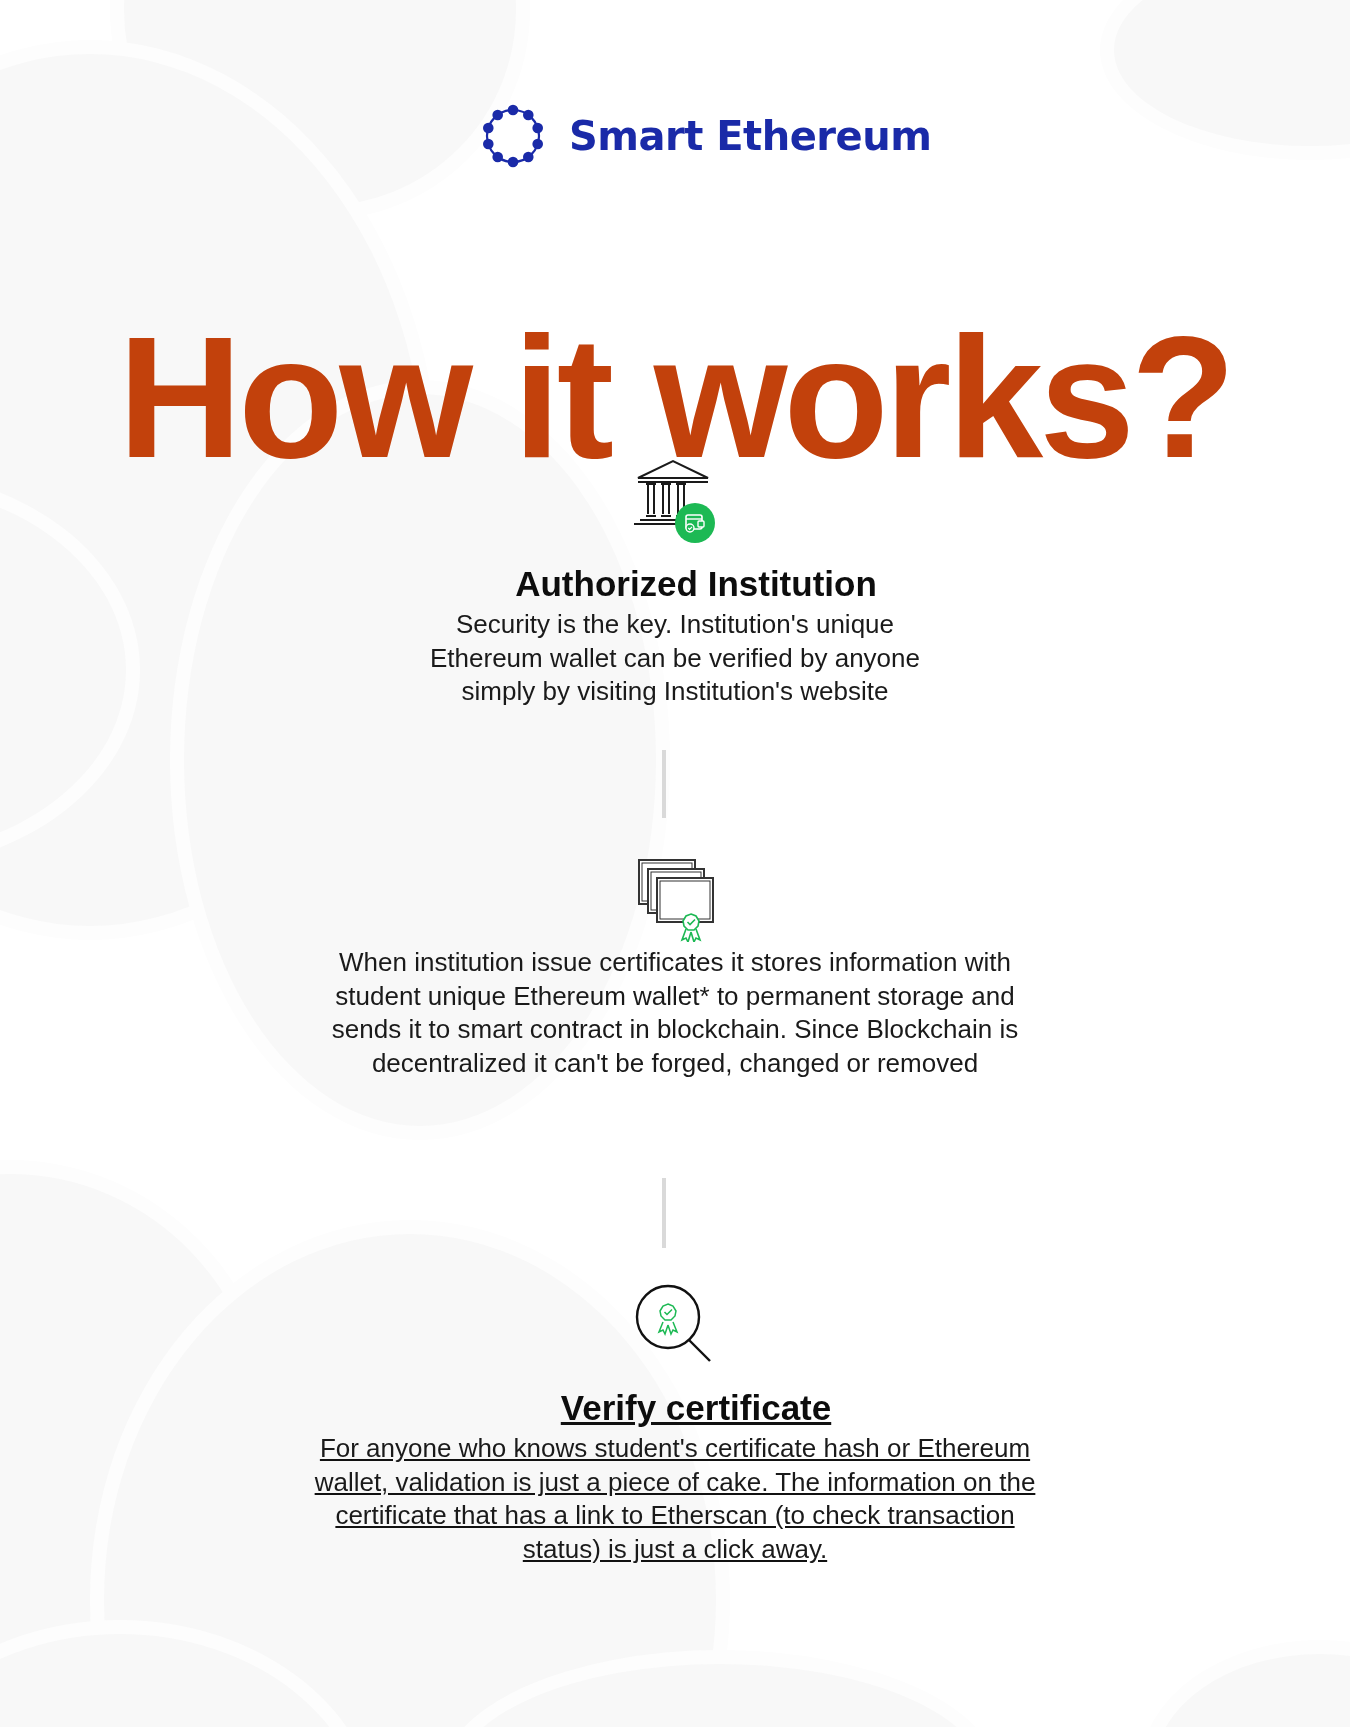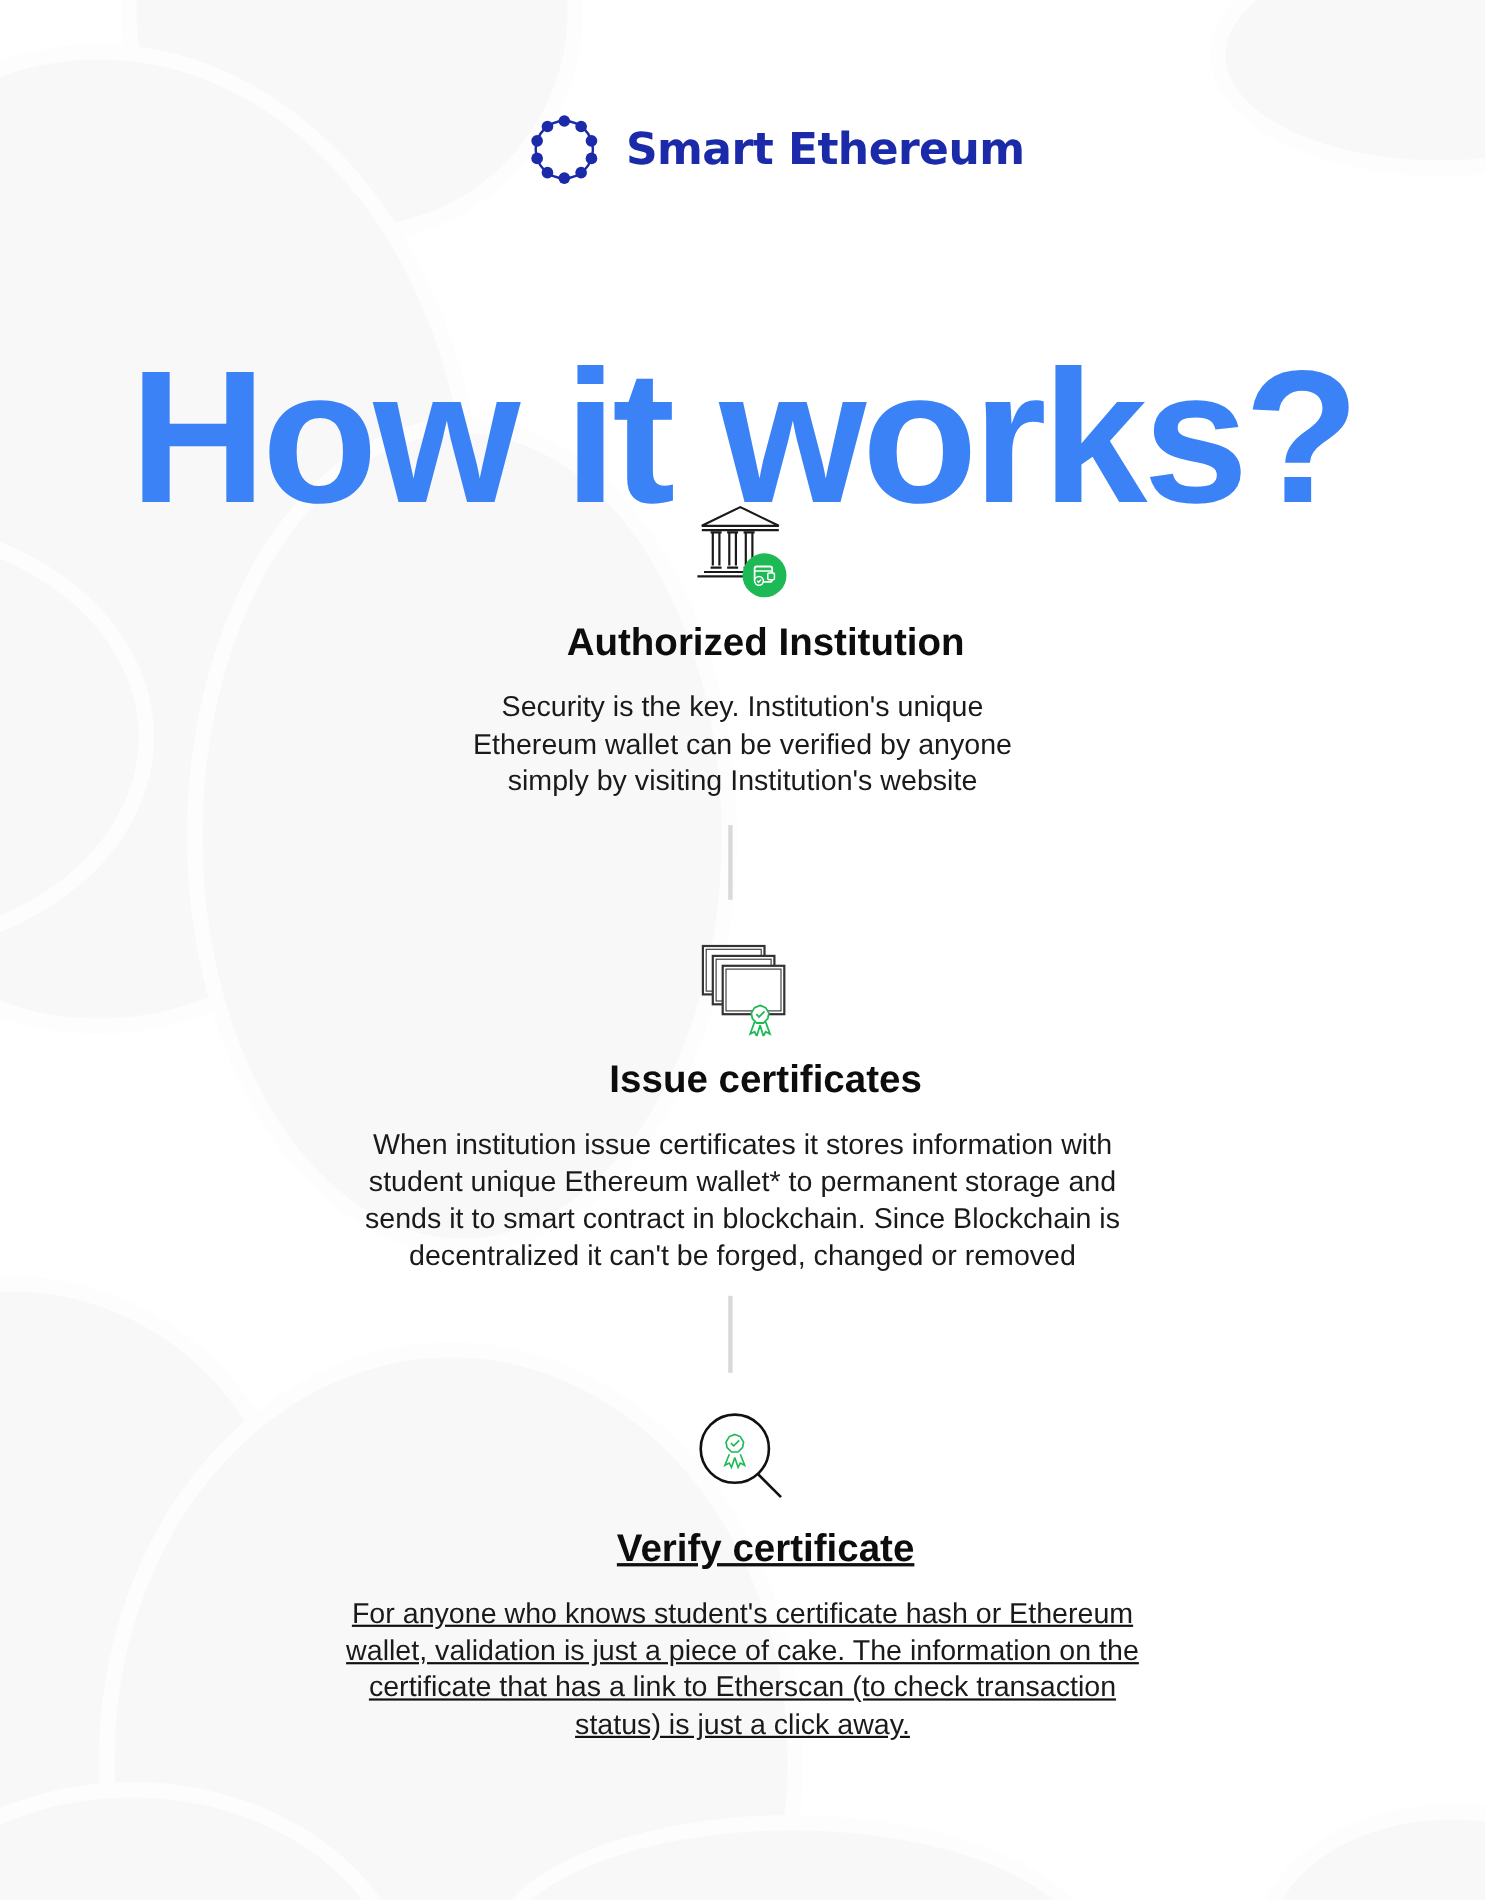--- a/index.html
+++ b/index.html
@@ -24,33 +24,33 @@
     .logo-text {
       font-family: "DejaVu Sans", sans-serif;
       font-weight: bold; font-size: 40px; color: #1a2aa8; letter-spacing: -0.5px;
     }
 
     .hero-title {
       position: absolute; top: 196px; left: 0; width: 1350px;
       text-align: center;
       font-family: "Liberation Sans", sans-serif;
       font-weight: bold; font-size: 172px; line-height: 1;
-      color: #3b82f6; letter-spacing: -4px;
+      color: #c2410c; letter-spacing: -4px;
     }
 
     .step { position: absolute; left: 0; width: 1350px; text-align: center; }
     .step-icon { display: block; margin: 0 auto; }
     .step-title {
       font-family: "Liberation Sans", sans-serif;
       font-weight: bold; font-size: 35px; color: #0d0d0d; margin: 0; padding-left: 42px;
     }
     .step-desc {
       font-family: "Liberation Sans", sans-serif;
       font-size: 26px; line-height: 33.5px; color: #1a1a1a;
-      margin: 22px auto 0; white-space: pre-line;
+      margin: 4px auto 0; white-space: pre-line;
     }
     .connector {
       position: absolute; left: 662px; width: 4px; background: #d9d9d9;
     }
   </style>
 </head>
 <body>
 
 <div class="bg-layer">
   <div class="bg-circle" style="left:110px; top:-200px; width:420px; height:420px;"></div>
@@ -125,21 +125,20 @@
         <rect x="16" y="14" width="50" height="38" stroke-width="1"></rect>
         <rect x="22" y="20" width="56" height="44"></rect>
         <rect x="25" y="23" width="50" height="38" stroke-width="1"></rect>
       </g>
       <g fill="#ffffff" stroke="#1db954" stroke-width="1.6">
         <path d="M51 71 l-4 11 l4 -2 l2 4 l3 -10 M61 71 l4 11 l-4 -2 l-2 4 l-3 -10"></path>
         <polygon points="56,56 61,58 64,63 63,68 59,72 53,72 49,68 48,63 51,58"></polygon>
         <path d="M52.5 64 l2.5 2.5 l5 -5" fill="none"></path>
       </g>
     </svg>
-    <h2 class="step-title" style="margin-top:20px;">Issue certificates</h2>
     <p class="step-desc">When institution issue certificates it stores information with
 student unique Ethereum wallet* to permanent storage and
 sends it to smart contract in blockchain. Since Blockchain is
 decentralized it can't be forged, changed or removed</p>
   </div>
 
   <div class="connector" style="top:1178px; height:70px;"></div>
 
   <div class="step" style="top:1284px;text-decoration:underline;">
     <svg class="step-icon" width="84" height="80" viewBox="0 0 84 80">

